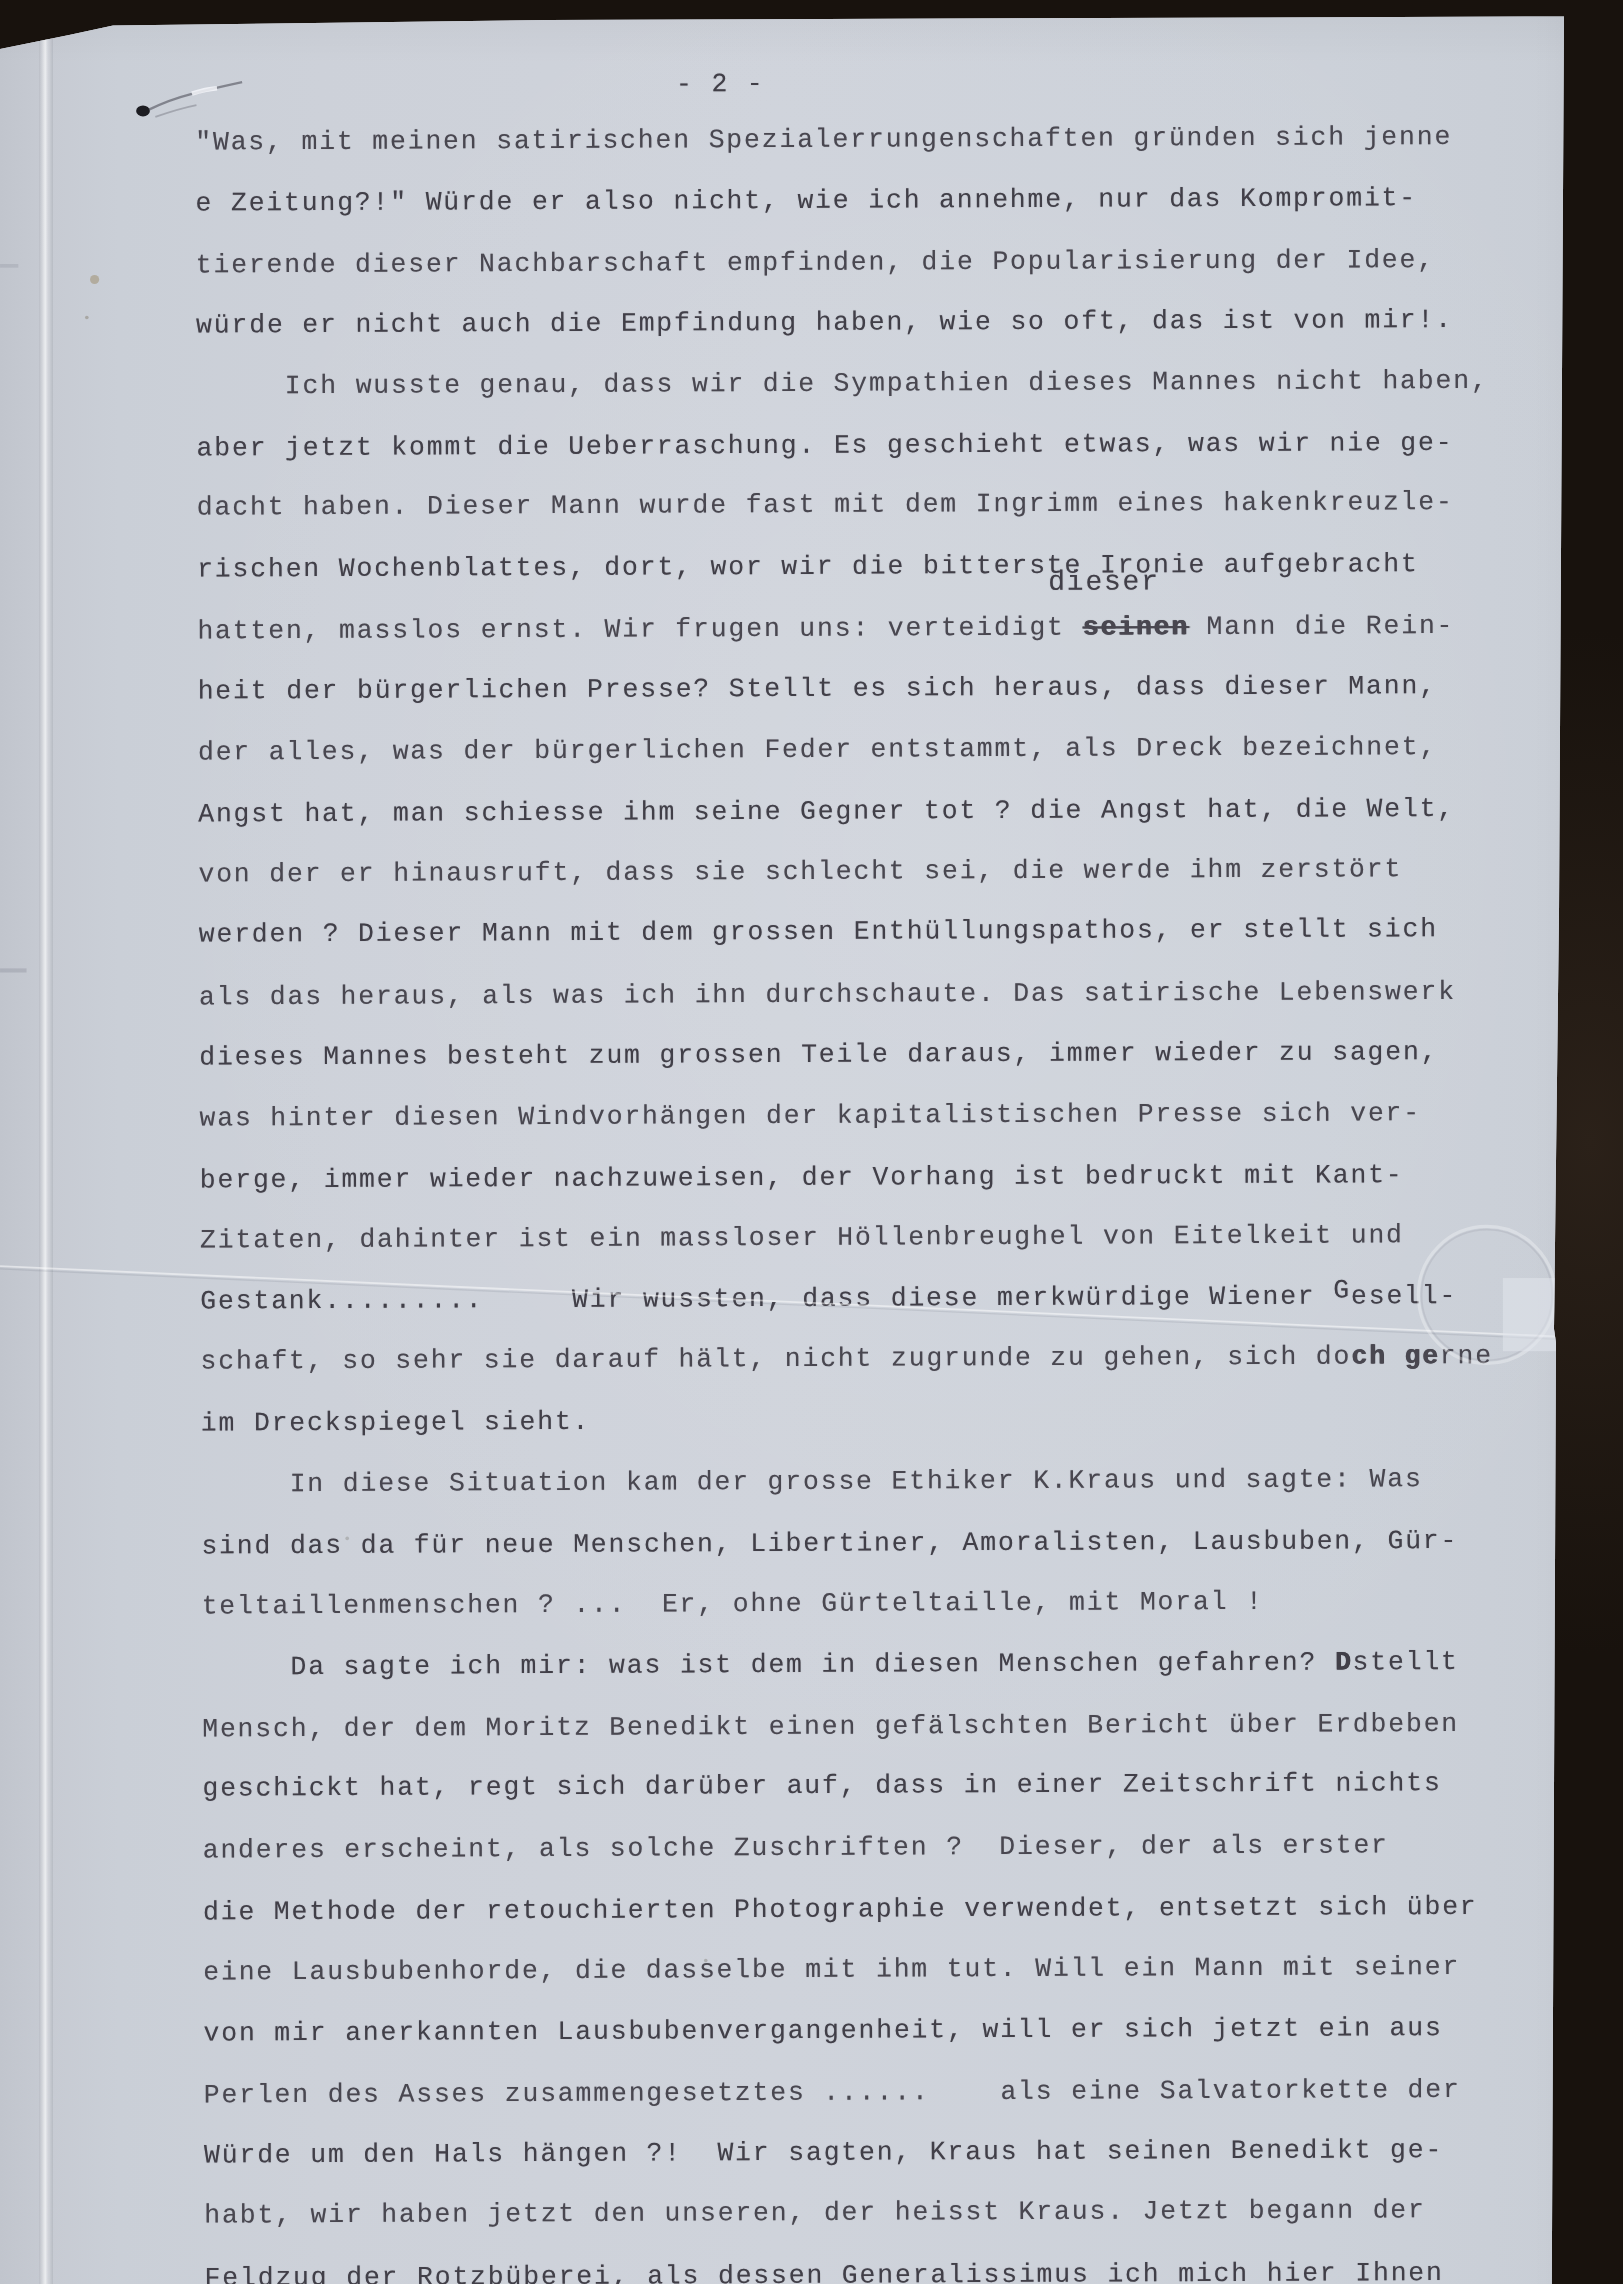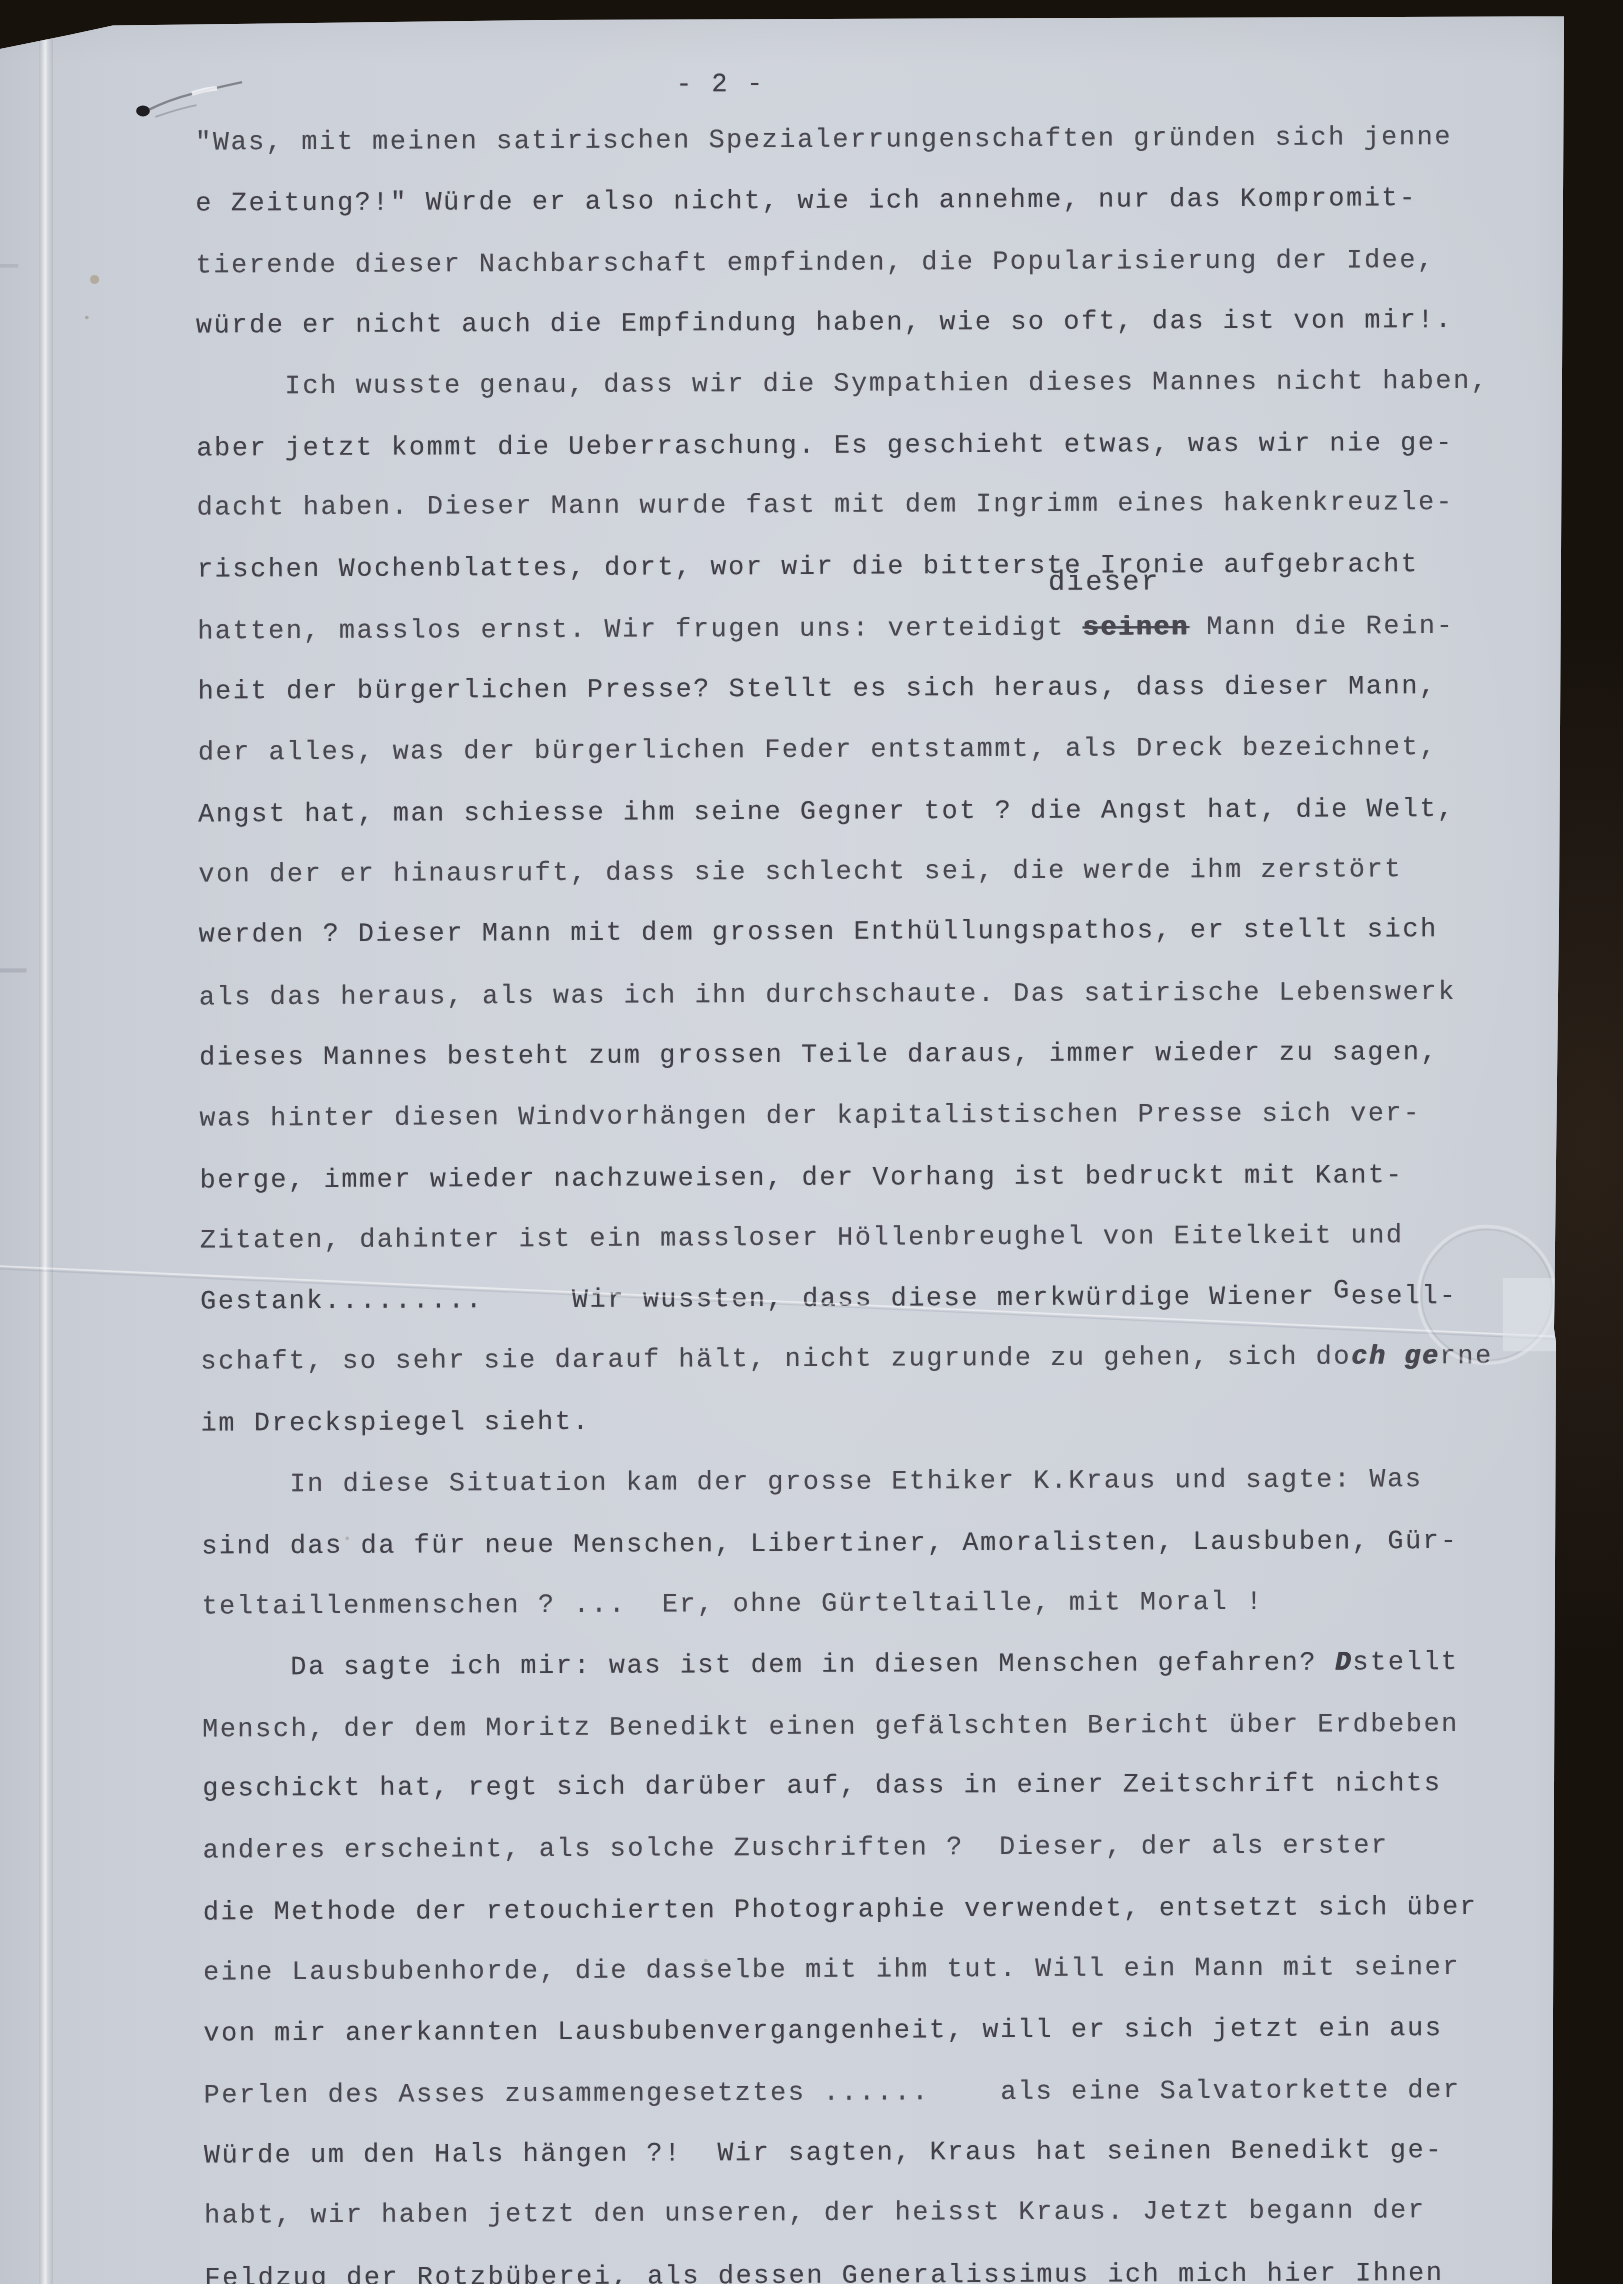--- a/index.html
+++ b/index.html
@@ -90,21 +90,20 @@
 
   .strike {
     font-weight: bold;
     text-decoration: line-through;
     text-decoration-thickness: 2.3px;
     text-shadow: 0.9px 0 0 currentColor, 0 0 0.9px rgba(65,63,72,0.5);
   }
   .ot {
     font-weight: bold;
     text-shadow: 0.7px 0 0 currentColor, 0 0 0.9px rgba(65,63,72,0.5);
-    font-style: italic;
   }
   .raised { position: relative; top: -6.4px; }
 
   .insert-word {
     position: absolute;
     top: 568px;
     left: 1051px;
     font-size: 28px;
     letter-spacing: 1.8px;
     white-space: pre;

